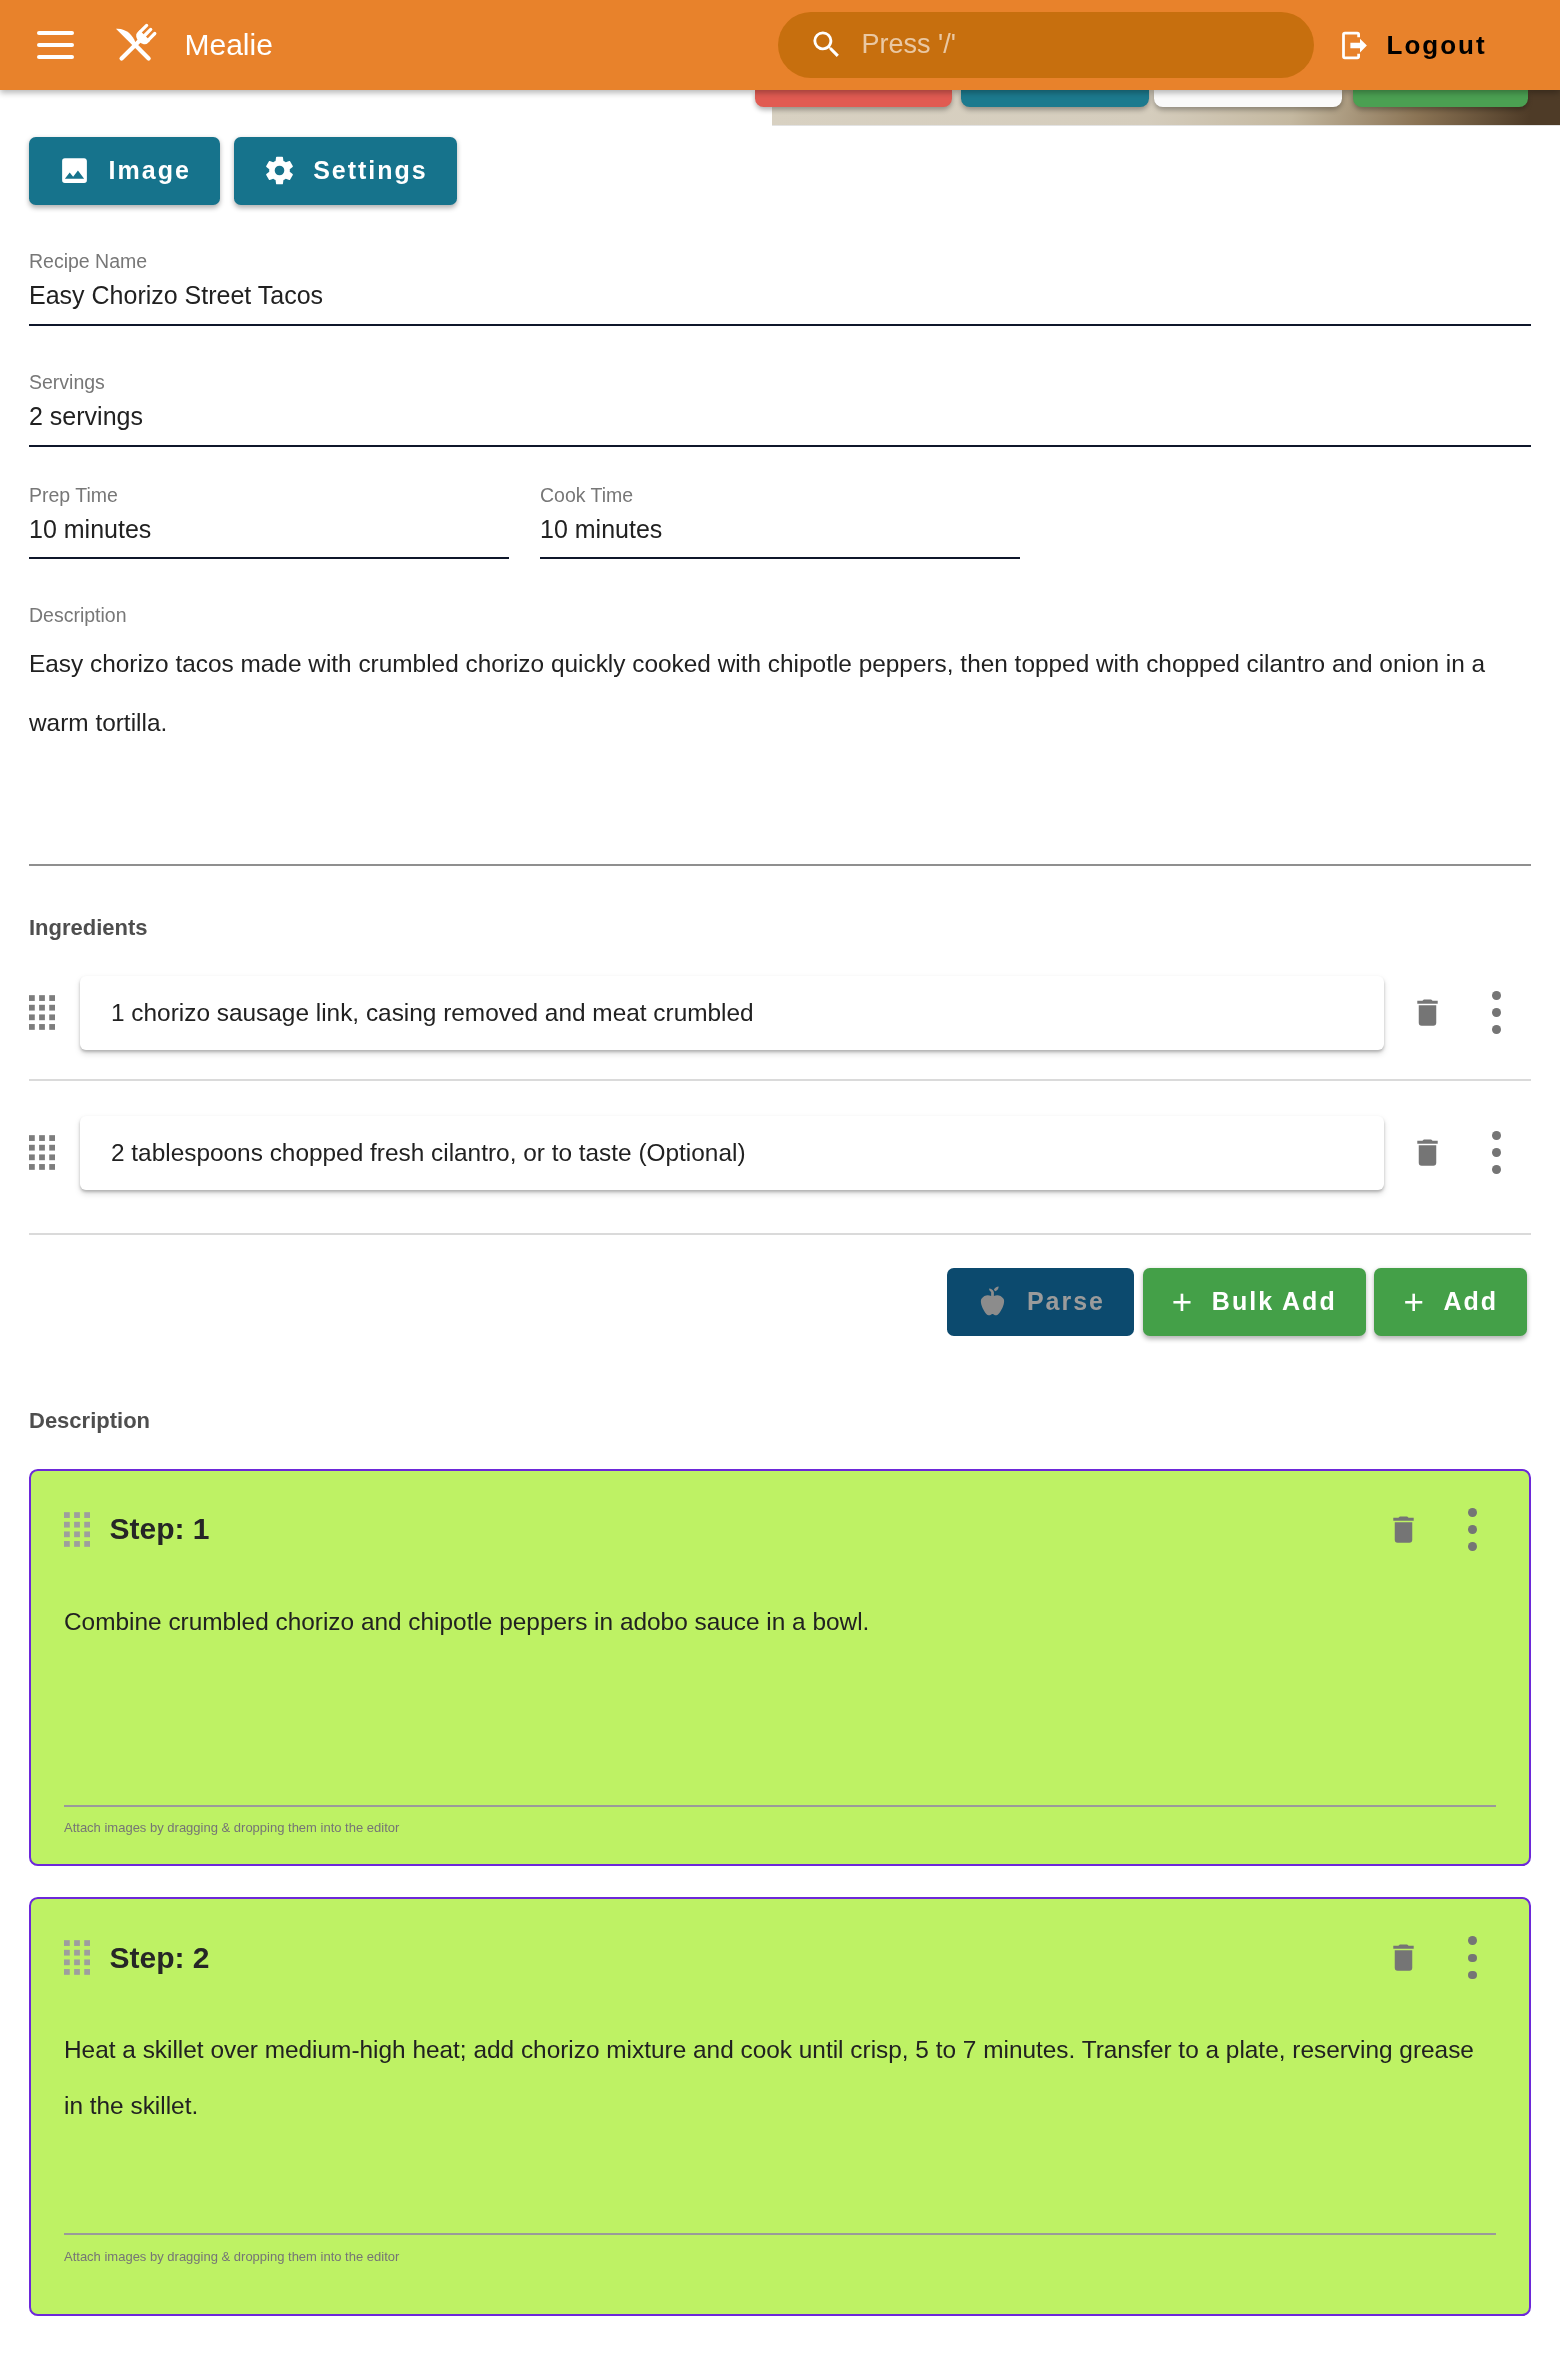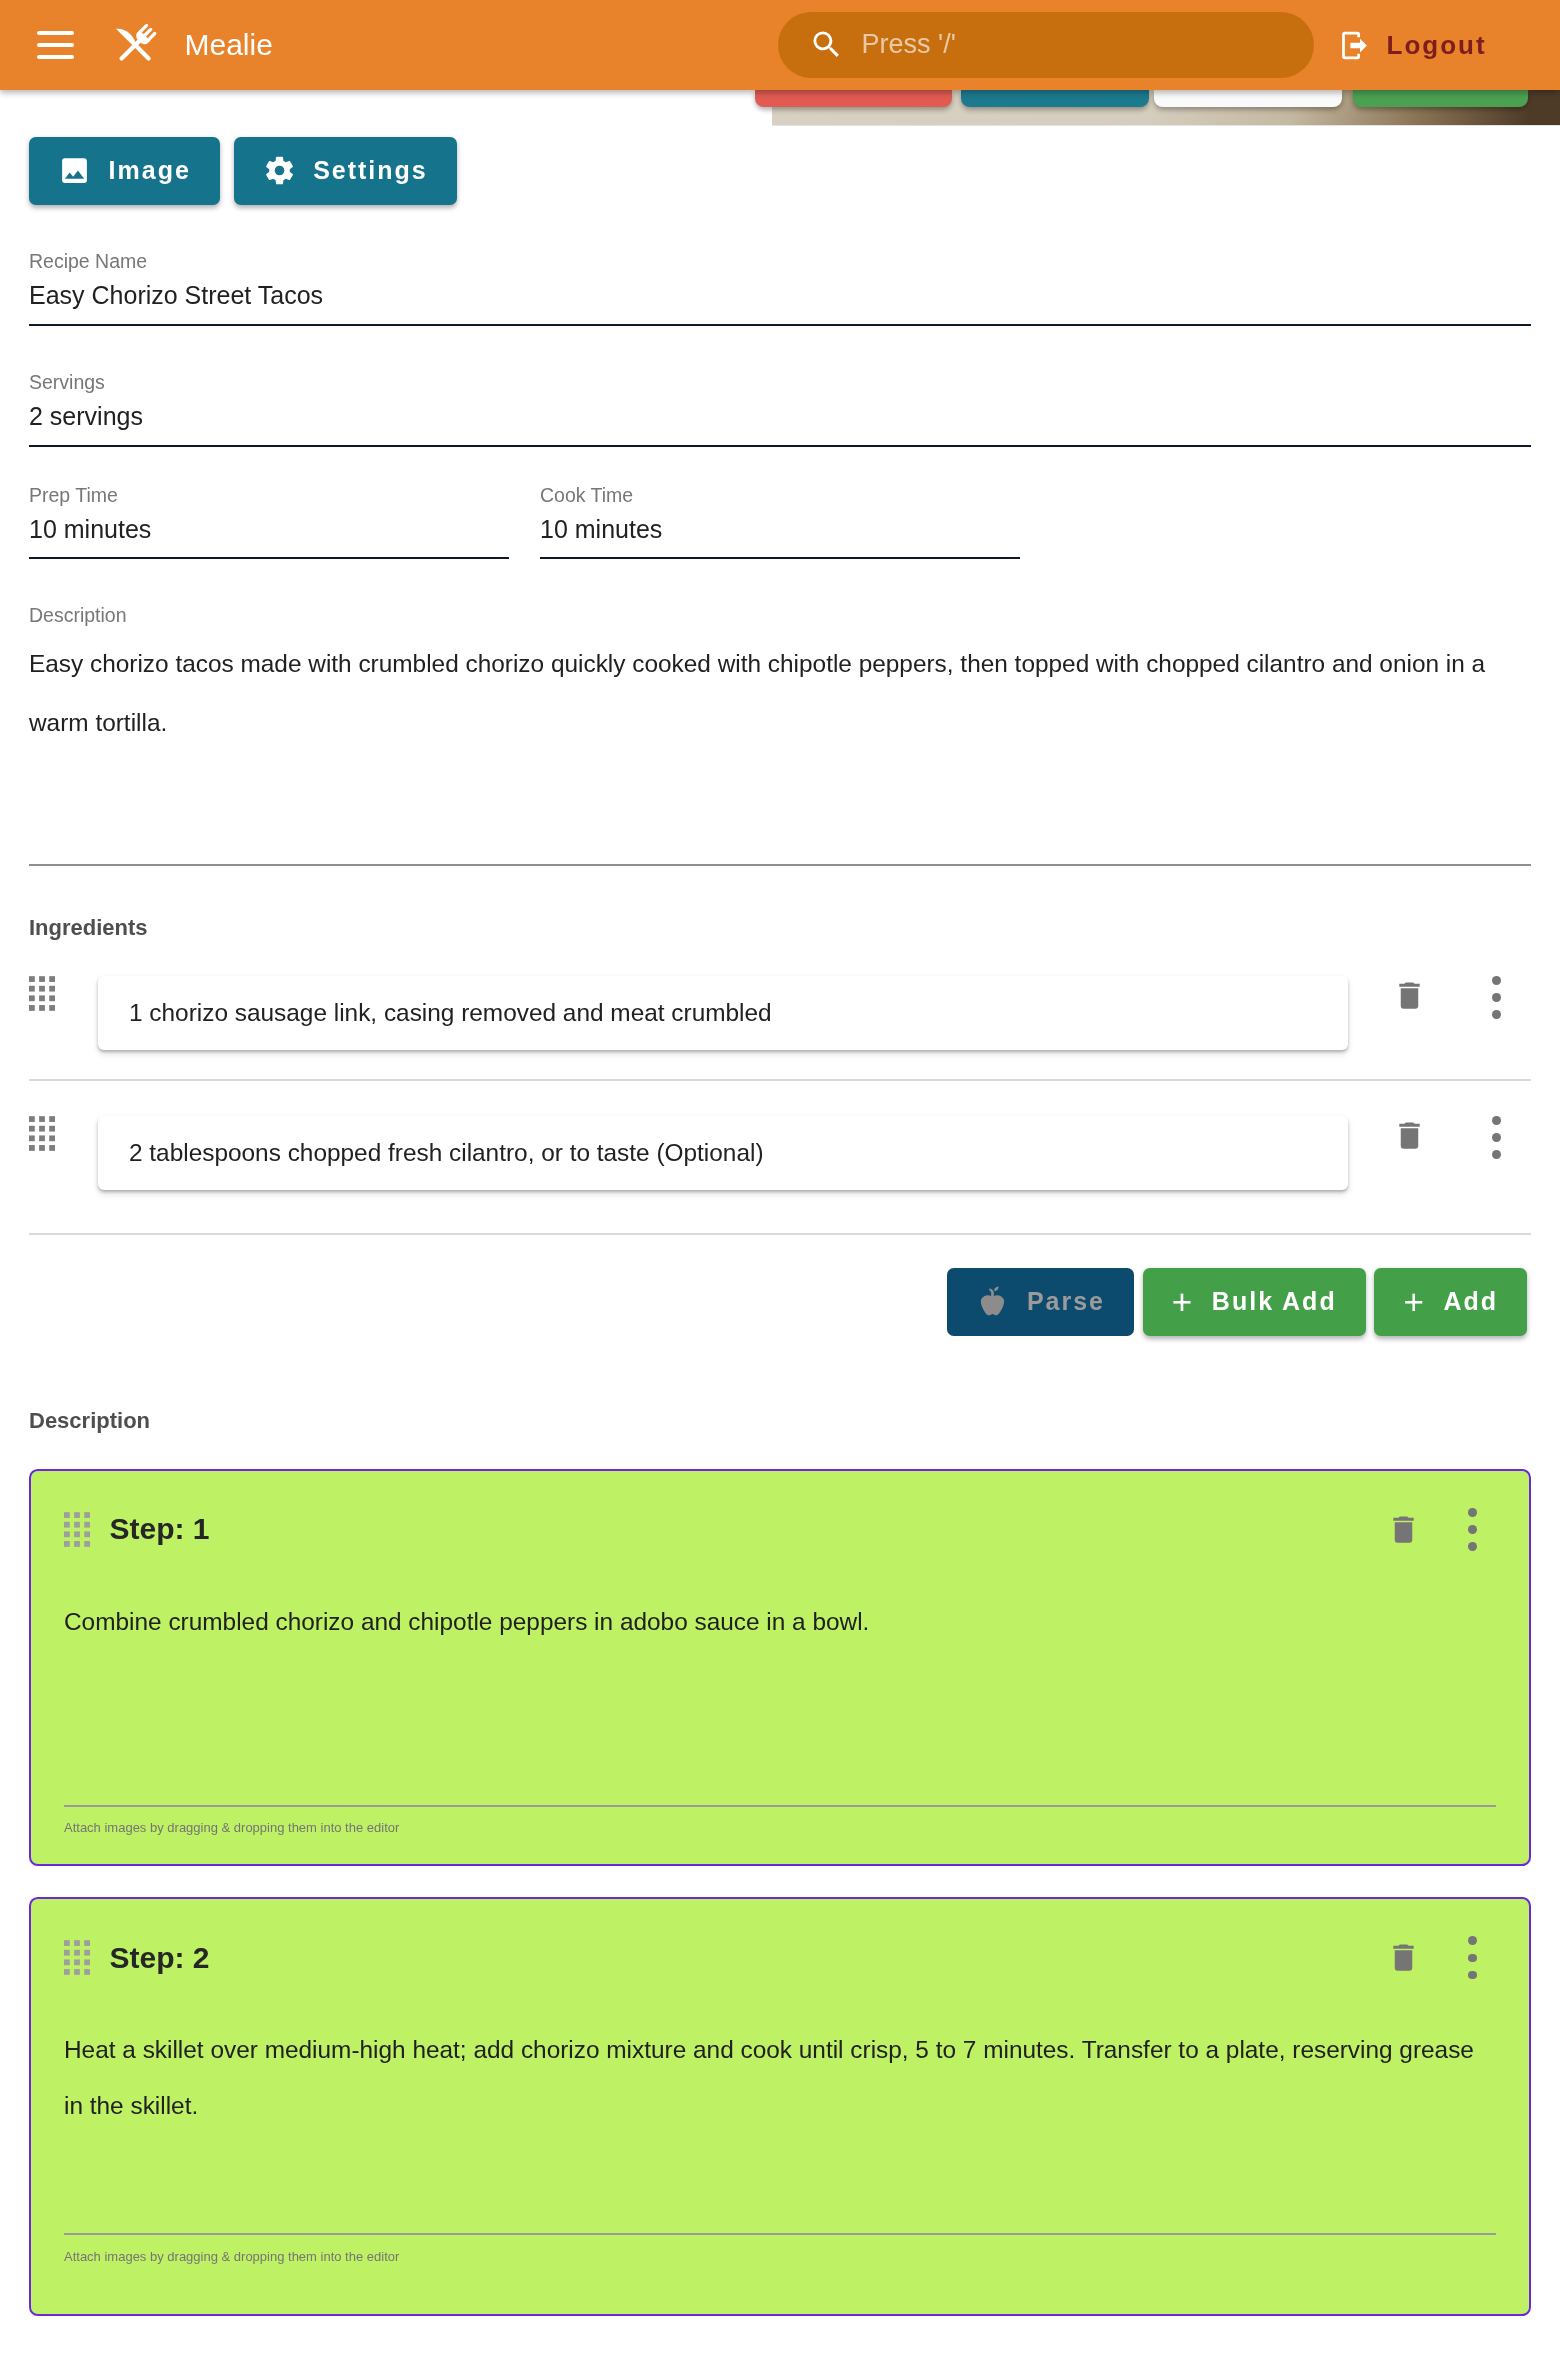--- a/index.html
+++ b/index.html
@@ -16,21 +16,21 @@
   .app-title { color:#fff; font-size:30px; font-weight:400; margin-left:19.5px; }
   .search-pill { position:absolute; left:778px; top:11.7px; width:536px; height:66px;
                  background:#C76F0E; border-radius:33px; display:flex; align-items:center; cursor:text; }
   .search-pill svg { width:35px; height:35px; margin-left:31px; flex:none; }
   .search-input { background:transparent; border:none; outline:none; color:#fff; font-size:27px;
                   margin-left:17.6px; width:390px; font-family:"Liberation Sans", sans-serif; }
   .search-input::placeholder { color:rgba(255,255,255,.62); }
   .logout { position:absolute; left:1338px; top:0; height:90px; display:flex; align-items:center;
             gap:15.6px; cursor:pointer; }
   .logout svg { width:33px; height:33px; }
-  .logout-label { color:#7f1d1d; font-size:26px; font-weight:600; letter-spacing:2px; }
+  .logout-label { color:#000000; font-size:26px; font-weight:600; letter-spacing:2px; }
 
   
   .hero-strip { position:relative; height:37px; z-index:10; }
   .hero-photo { position:absolute; left:772px; right:0; top:0; height:36px;
                 background:linear-gradient(100deg,#d8d1c2 0%,#d5cdbd 48%,#c4b8a0 66%,#8a7354 82%,#4e3b27 96%);
                 border-bottom:1px solid #e3e3e3; }
   .stub { position:absolute; top:0; height:16.6px; border-radius:0 0 8.8px 8.8px;
           box-shadow:0 2.9px 4.9px rgba(0,0,0,.3); cursor:pointer; }
   .stub.red   { left:755px;  width:197px; background:#E15B52; }
   .stub.teal  { left:961px;  width:188px; background:#1C7A8E; }
@@ -61,21 +61,21 @@
 
   .desc-area { width:100%; border:none; outline:none; resize:none; font-size:24.4px; color:#212121;
                line-height:59px; height:226px; font-family:"Liberation Sans", sans-serif;
                background:transparent; overflow:hidden; }
   .desc-wrap { border-bottom:2px solid #8f8f8f; margin-top:5.9px; }
 
   .section-heading { font-size:22px; font-weight:700; color:#4E4E4E; }
   .ingredients-heading { margin-top:49px; }
   .instructions-heading { margin-top:72px; }
 
-  .ing-row { display:flex; margin-top:35px;gap:18px; }
+  .ing-row { display:flex; align-items:center; margin-top:35px; }
   .drag-handle { width:26px; height:35px; flex:none; cursor:grab; }
   .ing-card { flex:1; margin-left:25px; height:74px; background:#fff; border-radius:5.9px;
               box-shadow:0 2px 2.9px rgba(0,0,0,.22), 0 3.9px 6.8px rgba(0,0,0,.13);
               display:flex; align-items:center; padding:0 31px; }
   .ing-input { border:none; outline:none; width:100%; font-size:24.4px; color:#212121;
                font-family:"Liberation Sans", sans-serif; }
   .icon-btn { background:none; border:none; cursor:pointer; padding:0; display:flex;
               align-items:center; justify-content:center; }
   .trash-btn { margin-left:25px; width:37px; height:39px; }
   .trash-btn svg { width:35px; height:35px; }

